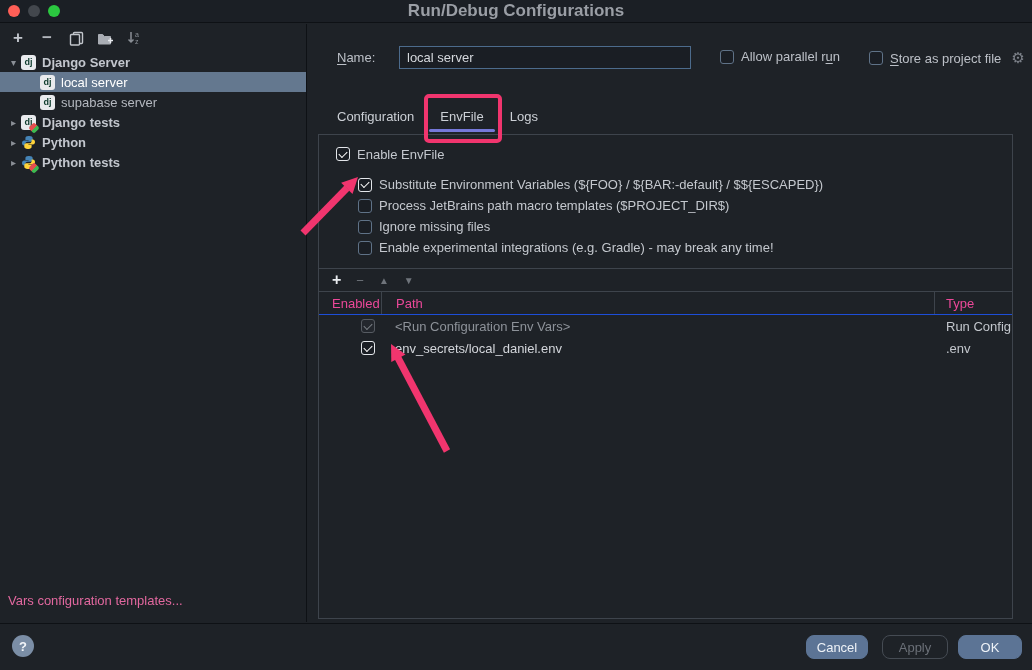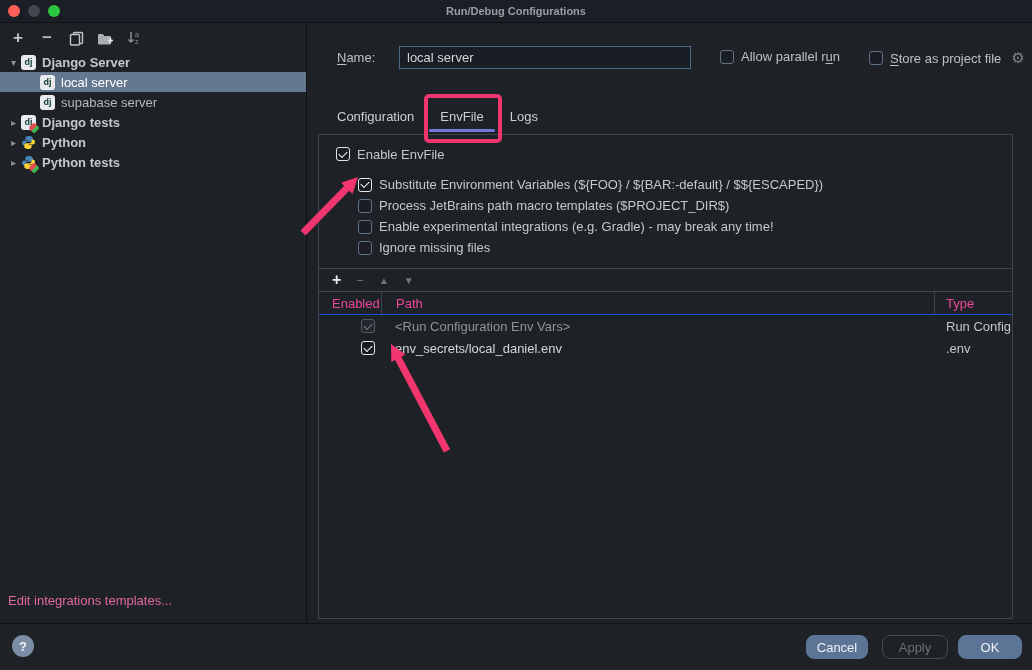--- a/index.html
+++ b/index.html
@@ -8,21 +8,21 @@
     position:relative; background:#1e2227; color:#bfc3c9;
     font-family:"Liberation Sans", sans-serif; font-size:13px;
     -webkit-font-smoothing:antialiased;
   }
   
   .titlebar {
     position:absolute; top:0; left:0; right:0; height:23px;
     background:#1b1f25; border-bottom:1px solid #0e1115;
     display:flex; align-items:center; justify-content:center;
   }
-  .titlebar .title { font-weight:bold; color:#9a9ea5; font-size:11px; }
+  .titlebar .title { font-weight:bold; color:#9a9ea5; font-size:17px; }
   .lights { position:absolute; left:8px; top:5px; display:flex; gap:8px; }
   .light { width:12px; height:12px; border-radius:50%; }
   .light.red { background:#ff5f57; }
   .light.gray { background:#43474d; }
   .light.green { background:#2bc840; }
 
   
   .sidebar {
     position:absolute; top:24px; left:0; width:307px; bottom:48px;
     border-right:1px solid #0e1115; display:flex; flex-direction:column;
@@ -208,21 +208,21 @@
       <span class="py-ic test">
         <svg width="15" height="15" viewBox="0 0 15 15">
             <path d="M7.4 1C5.5 1 4.4 1.9 4.4 3.2V5h3.2v.6H3.2C1.8 5.6 1 6.7 1 8.1c0 1.4.8 2.4 2.2 2.4h1.2V8.8c0-1.2 1-2.1 2.2-2.1h3.2c1.1 0 1.9-.8 1.9-1.9V3.2C11.7 1.9 10.3 1 8.5 1z" fill="#4584b6"></path>
             <path d="M7.6 14c1.9 0 3-0.9 3-2.2V10H7.4v-.6h4.4c1.4 0 2.2-1.1 2.2-2.5 0-1.4-.8-2.4-2.2-2.4h-1.2v1.7c0 1.2-1 2.1-2.2 2.1H5.2c-1.1 0-1.9.8-1.9 1.9v1.6C3.3 13.1 4.7 14 6.5 14z" fill="#ffd43b"></path>
           </svg>
       </span>
       <span class="lbl">Python tests</span>
     </div>
   </div>
 
-  <div class="edit-link">Edit integrations templates...</div>
+  <div class="edit-link">Vars configuration templates...</div>
 </div>
 
 <div class="main">
   <div class="name-row">
     <span class="name-label"><u>N</u>ame:</span>
     <input class="name-input" value="local server" style="">
     <div class="hdr-cb parallel">
       <span class="cb"></span>
       <span>Allow parallel r<u>u</u>n</span>
     </div>
@@ -248,25 +248,25 @@
       <div class="opt-row">
         <span class="cb checked"></span>
         <span>Substitute Environment Variables (${FOO} / ${BAR:-default} / $${ESCAPED})</span>
       </div>
       <div class="opt-row">
         <span class="cb"></span>
         <span>Process JetBrains path macro templates ($PROJECT_DIR$)</span>
       </div>
       <div class="opt-row">
         <span class="cb"></span>
-        <span>Enable experimental integrations (e.g. Gradle) - may break any time!</span>
+        <span>Ignore missing files</span>
       </div>
       <div class="opt-row">
         <span class="cb"></span>
-        <span>Ignore missing files</span>
+        <span>Enable experimental integrations (e.g. Gradle) - may break any time!</span>
       </div>
     </div>
 
     <div class="tblock">
       <div class="t-toolbar">
         <span class="add">+</span>
         <span class="dim">−</span>
         <span class="dim tri">▲</span>
         <span class="dim tri">▼</span>
       </div>

